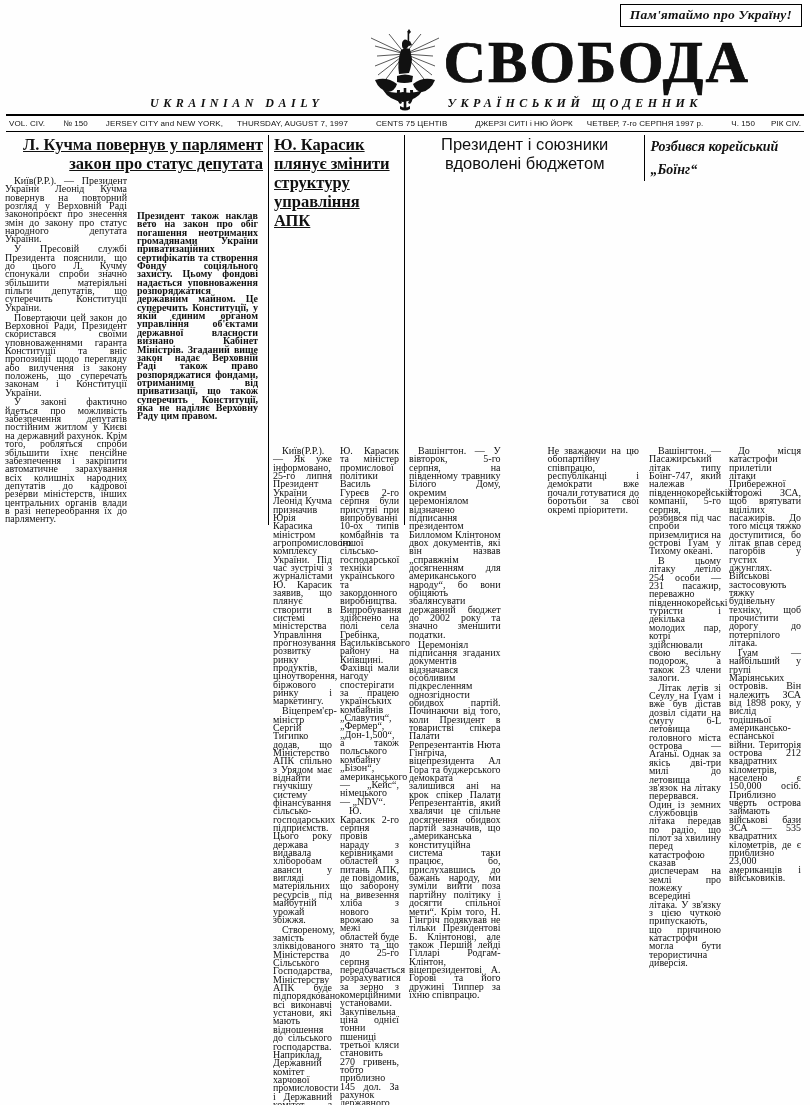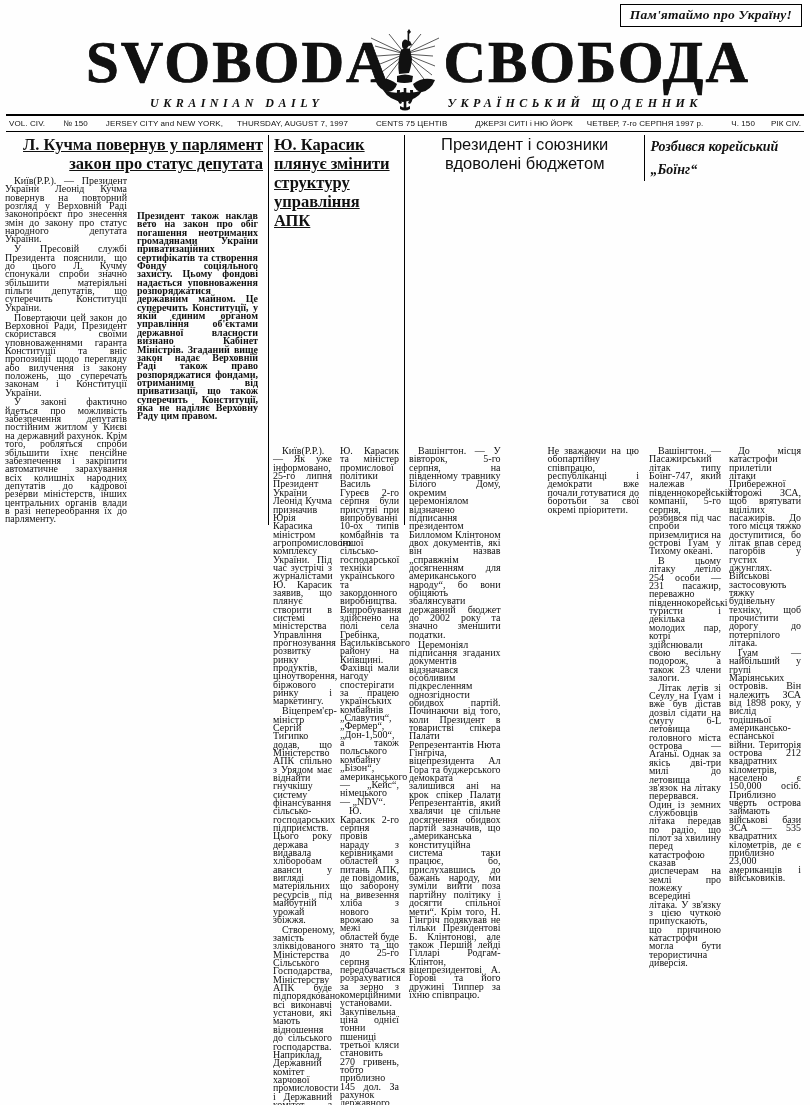--- a/index.html
+++ b/index.html
@@ -92,21 +92,20 @@
 </head>
 <body>
 
 <div class="page">
 
   <div class="topbar">
     <div class="remember-box">Пам'ятаймо про Україну!</div>
   </div>
 
   <div class="masthead">
-    <div class="mh-left">SVOBODA</div>
     <div class="mh-right">СВОБОДА</div>
     <div class="mh-sub-l">UKRAINIAN DAILY</div>
     <div class="mh-sub-r">УКРАЇНСЬКИЙ ЩОДЕННИК</div>
     <svg class="emblem" viewBox="0 0 120 88">
       <g stroke="#111" stroke-width="0.7" fill="none">
         <line x1="60" y1="28" x2="26" y2="12"></line>
           <line x1="60" y1="28" x2="30" y2="20"></line>
         <line x1="60" y1="28" x2="32" y2="30"></line>
           <line x1="60" y1="28" x2="30" y2="40"></line>
         <line x1="60" y1="28" x2="33" y2="49"></line>

